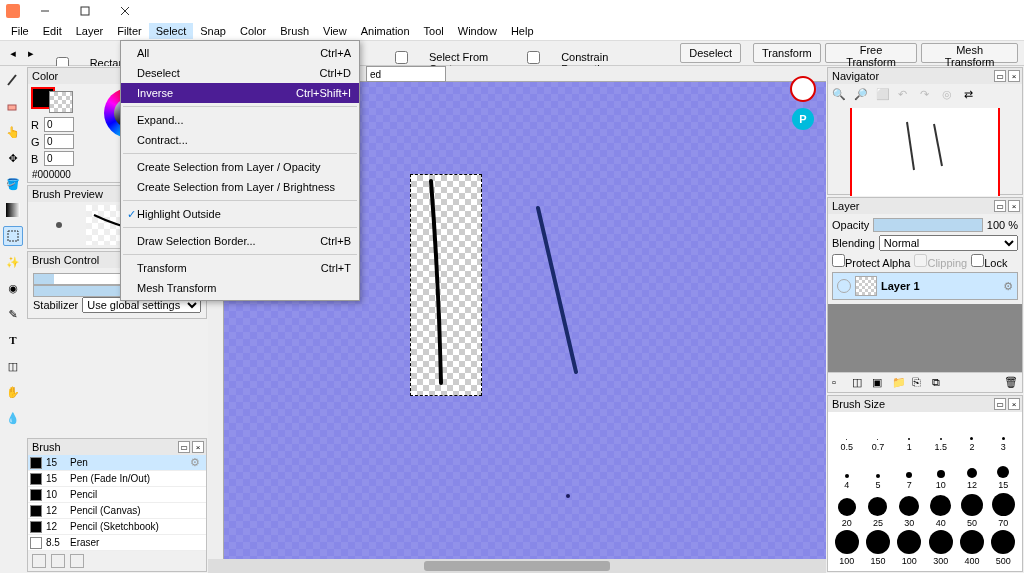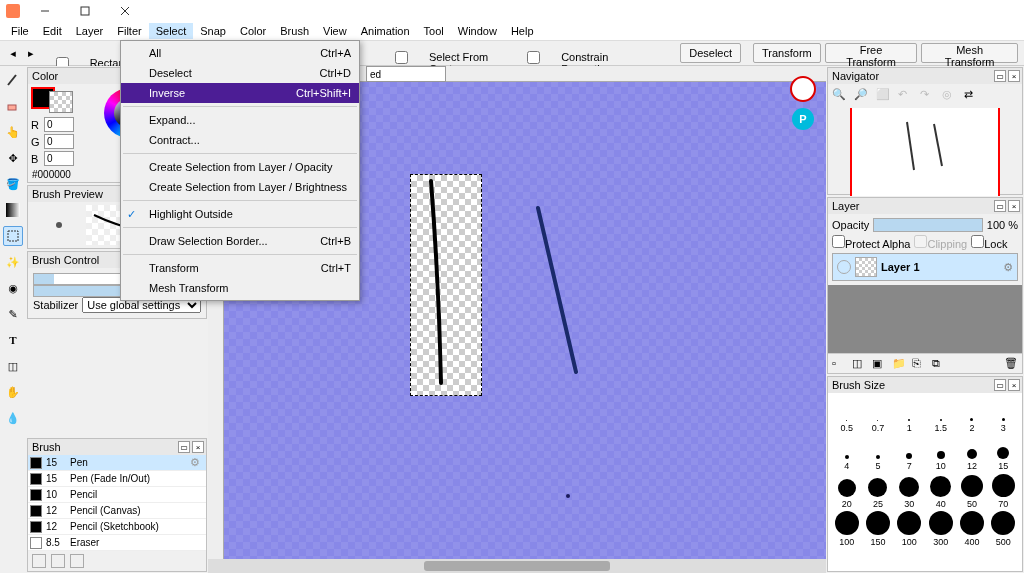--- a/index.html
+++ b/index.html
@@ -106,21 +106,21 @@
 
 
 .bs-body { background:#fff; padding:4px; }
 .bs-grid { display:grid; grid-template-columns: repeat(6, 1fr); gap:2px; }
 .bs-cell { height:36px; display:flex; flex-direction:column; align-items:center; justify-content:flex-end; }
 .bs-cell .circle { background:#000; border-radius:50%; }
 .bs-cell .lbl { font-size:9px; margin-top:2px; }
 
 
 .dropdown { position:absolute; top:40px; left:120px; width:240px; background:#f0f0f0; border:1px solid #999; box-shadow: 2px 2px 6px rgba(0,0,0,0.3); z-index:100; padding: 2px 0; }
-.dd-item { height:20px; display:flex; align-items:center; padding: 0 8px 0 28px; position:relative; }
+.dd-item { height:20px; display:flex; align-items:center; padding: 0 8px 0 16px; position:relative; }
 .dd-item.highlight { background:#4c1d95; color:#fff; }
 .dd-item .shortcut { position:absolute; right:8px; }
 .dd-item .check { position:absolute; left:6px; color:#0574d8; }
 .dd-sep { height:1px; background:#ccc; margin: 3px 2px; }
 </style>
 </head>
 <body>
 
 <div class="titlebar">
   <span class="icon"></span>
@@ -416,20 +416,24 @@
             <div class="phbtn">▭</div>
             <div class="phbtn">×</div>
           </div>
         </div>
       <div class="panel-body layer-body">
         <div class="layer-row">
             <span>Opacity</span>
             <div class="layer-slider"></div>
             <span>100 %</span>
           </div>
+        <div class="layer-row">
+            <span>Blending</span>
+            <select style="flex:1"><option>Normal</option></select>
+          </div>
         <div class="layer-row" style="font-size:10px">
           <label><input type="checkbox" style=""><span>Protect Alpha</span></label>
           <label style="color:#aaa"><input type="checkbox" disabled="" style=""><span>Clipping</span></label>
           <label><input type="checkbox" style=""><span>Lock</span></label>
         </div>
         <div class="layer-item">
           <div class="eye"></div>
           <div class="thumb"></div>
           <span style="font-weight:bold">Layer 1</span>
           <span style="flex:1"></span>

